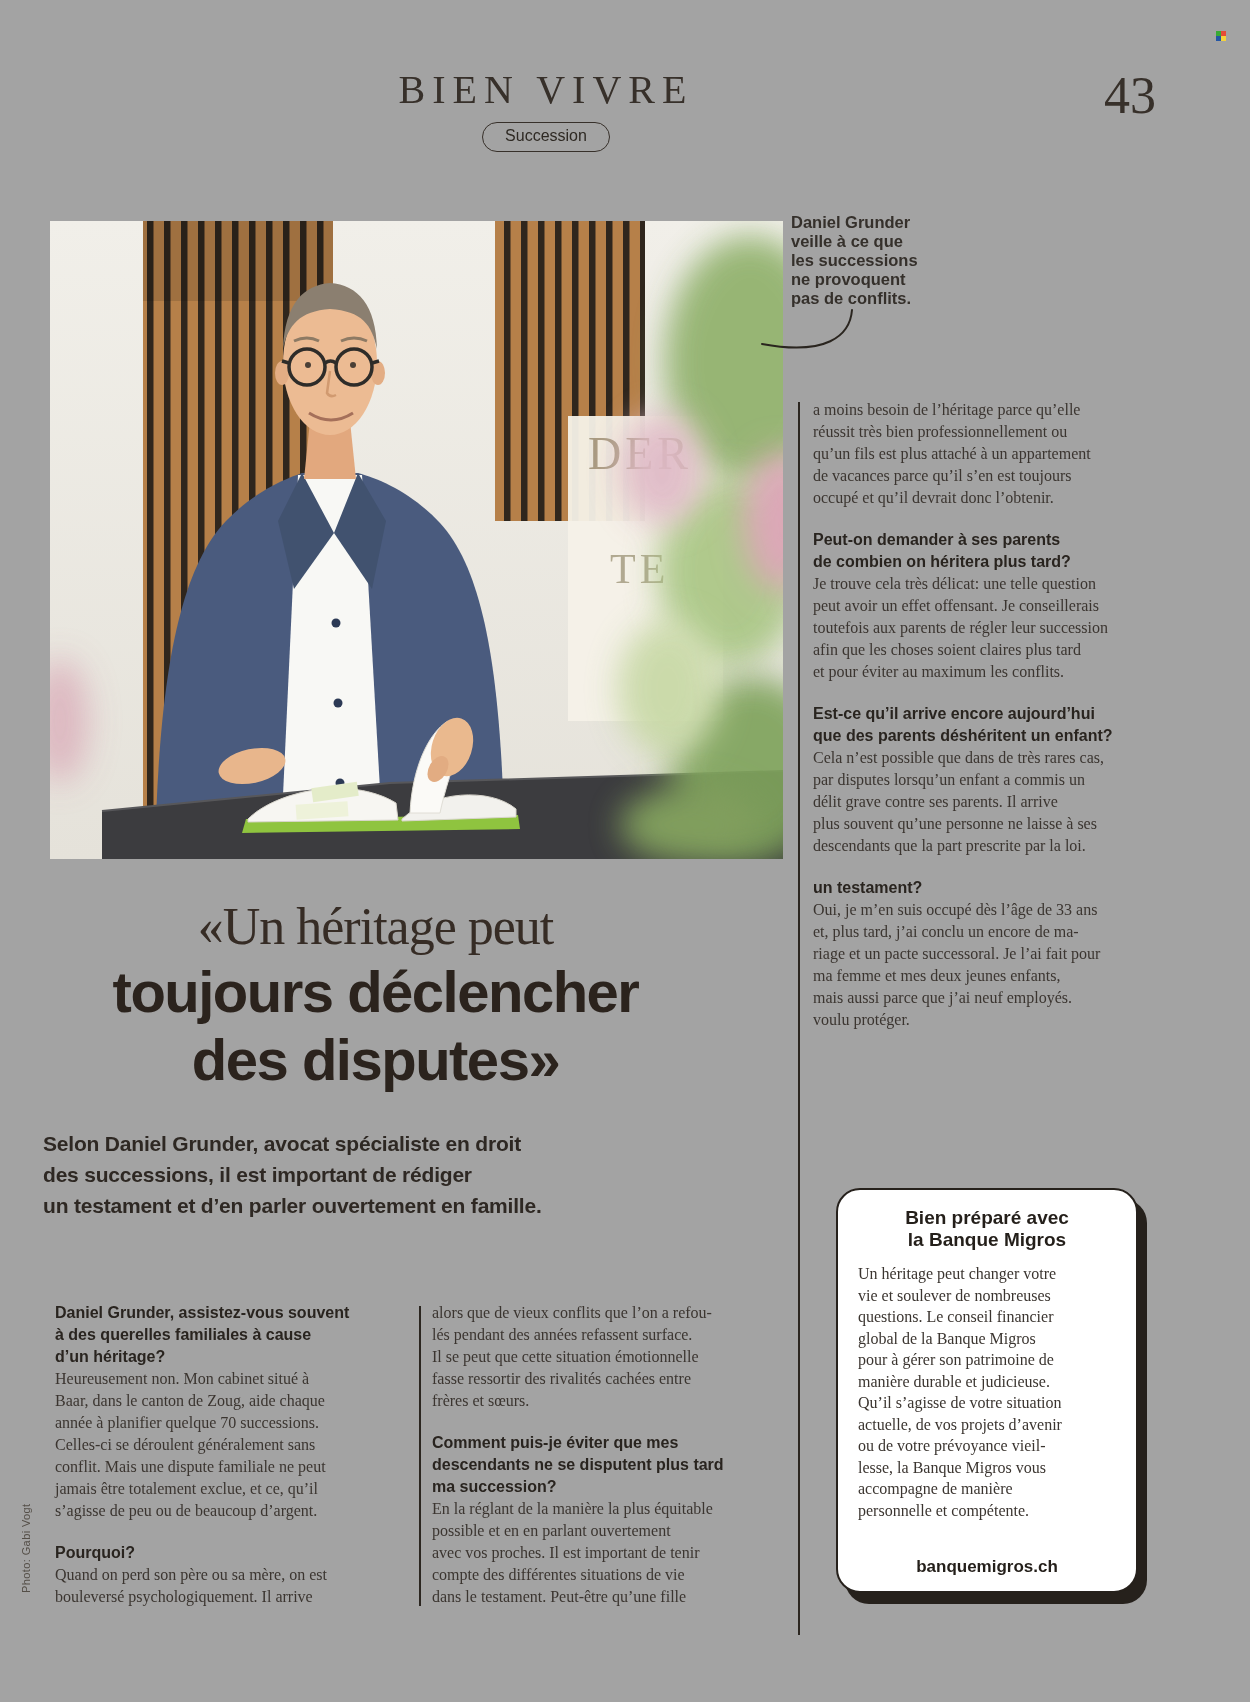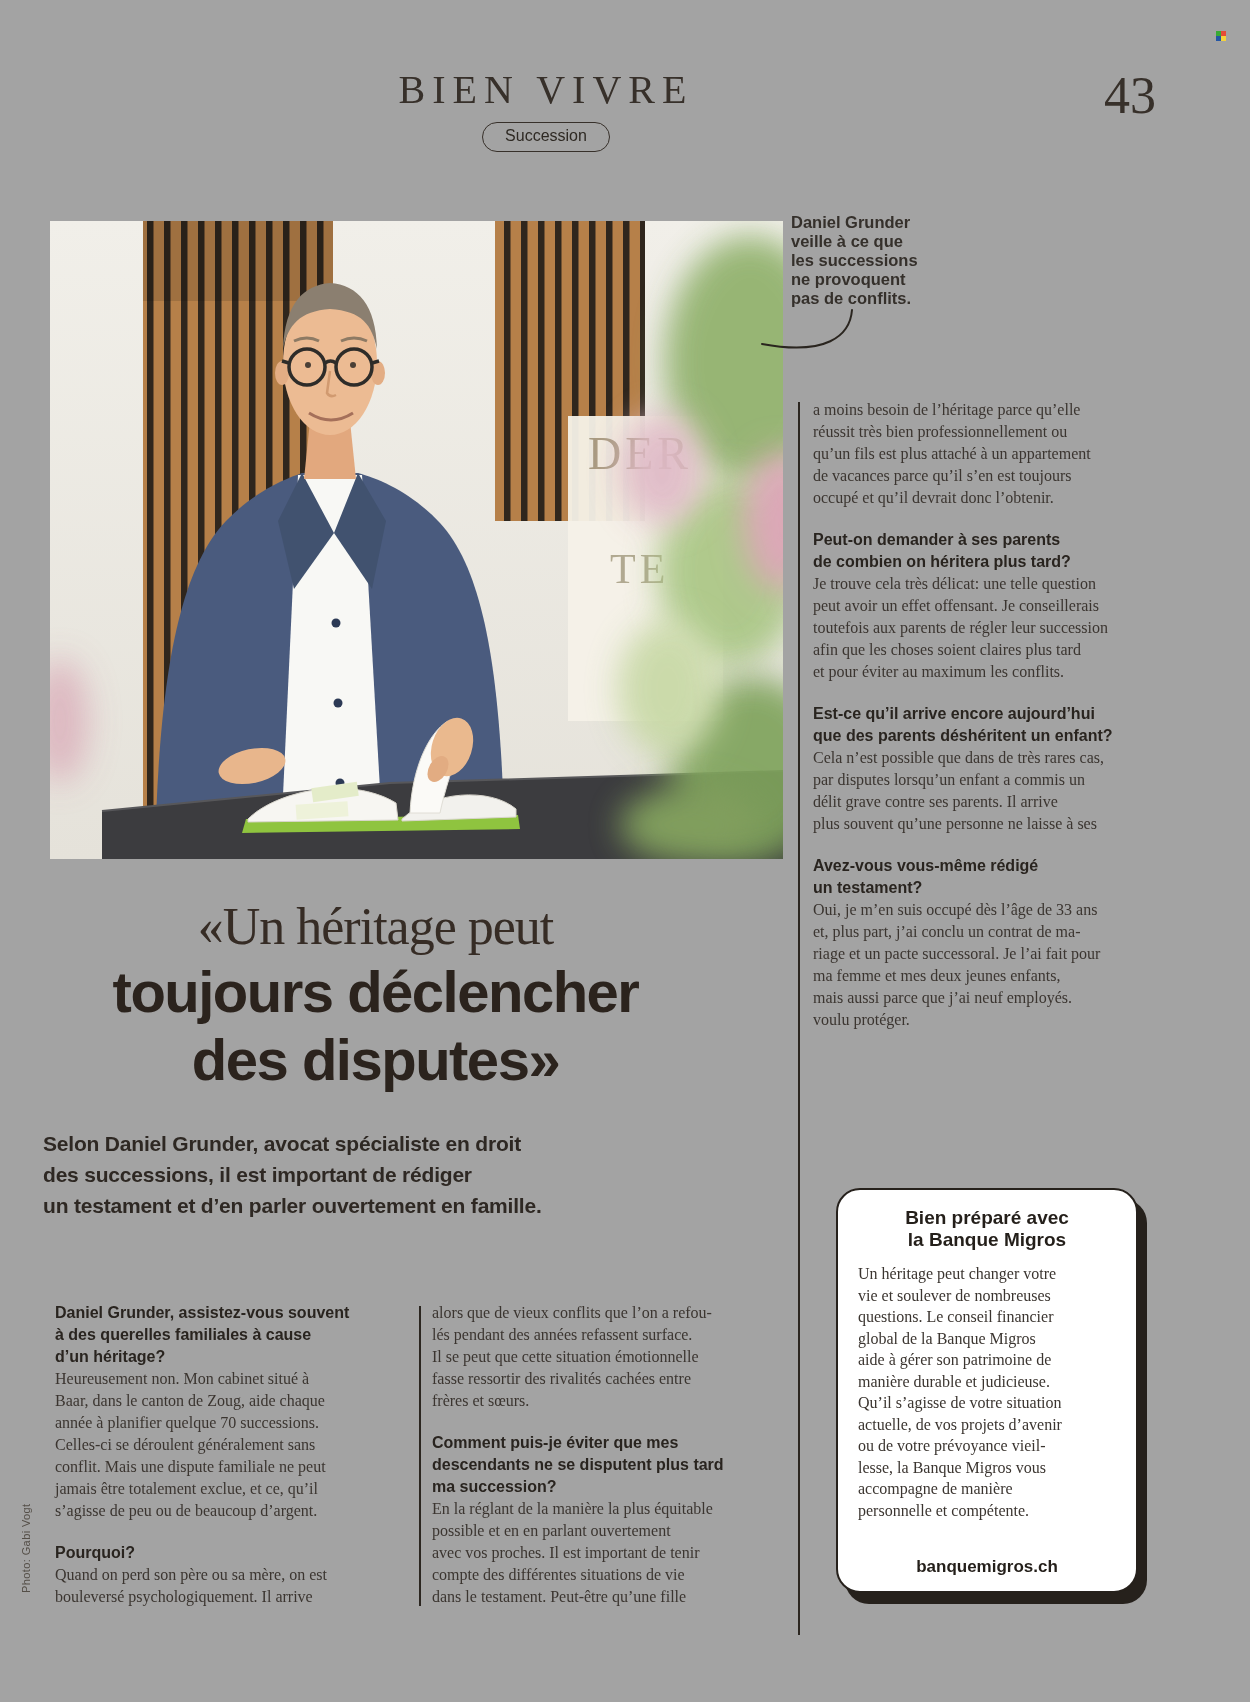--- a/index.html
+++ b/index.html
@@ -202,28 +202,28 @@
       </div>
     <div class="q">
         <div>Est-ce qu’il arrive encore aujourd’hui</div>
         <div>que des parents déshéritent un enfant?</div>
       </div>
     <div class="a">
         <div>Cela n’est possible que dans de très rares cas,</div>
         <div>par disputes lorsqu’un enfant a commis un</div>
         <div>délit grave contre ses parents. Il arrive</div>
         <div>plus souvent qu’une personne ne laisse à ses</div>
-      </div>
-    <div class="q">
-        <div>Avez-vous vous-même rédigé</div>
+        <div>descendants que la part prescrite par la loi.</div>
+      </div>
+    <div class="q">
         <div>un testament?</div>
       </div>
     <div class="a">
         <div>Oui, je m’en suis occupé dès l’âge de 33 ans</div>
-        <div>et, plus part, j’ai conclu un contrat de ma-</div>
+        <div>et, plus tard, j’ai conclu un encore de ma-</div>
         <div>riage et un pacte successoral. Je l’ai fait pour</div>
         <div>ma femme et mes deux jeunes enfants,</div>
         <div>mais aussi parce que j’ai neuf employés.</div>
         <div>voulu protéger.</div>
       </div>
   </div>
 
   <div class="abs headline">
     <div class="hl1">«Un héritage peut</div>
     <div class="hl2">toujours déclencher</div>
@@ -285,21 +285,21 @@
   <div class="abs mbox">
     <div class="mbox-title">
         <div>Bien préparé avec</div>
         <div>la Banque Migros</div>
       </div>
     <div class="mbox-body">
         <div>Un héritage peut changer votre</div>
         <div>vie et soulever de nombreuses</div>
         <div>questions. Le conseil financier</div>
         <div>global de la Banque Migros</div>
-        <div>aide à gérer son patrimoine de</div>
+        <div>pour à gérer son patrimoine de</div>
         <div>manière durable et judicieuse.</div>
         <div>Qu’il s’agisse de votre situation</div>
         <div>actuelle, de vos projets d’avenir</div>
         <div>ou de votre prévoyance vieil-</div>
         <div>lesse, la Banque Migros vous</div>
         <div>accompagne de manière</div>
         <div>personnelle et compétente.</div>
       </div>
     <div class="mbox-link">banquemigros.ch</div>
   </div>

